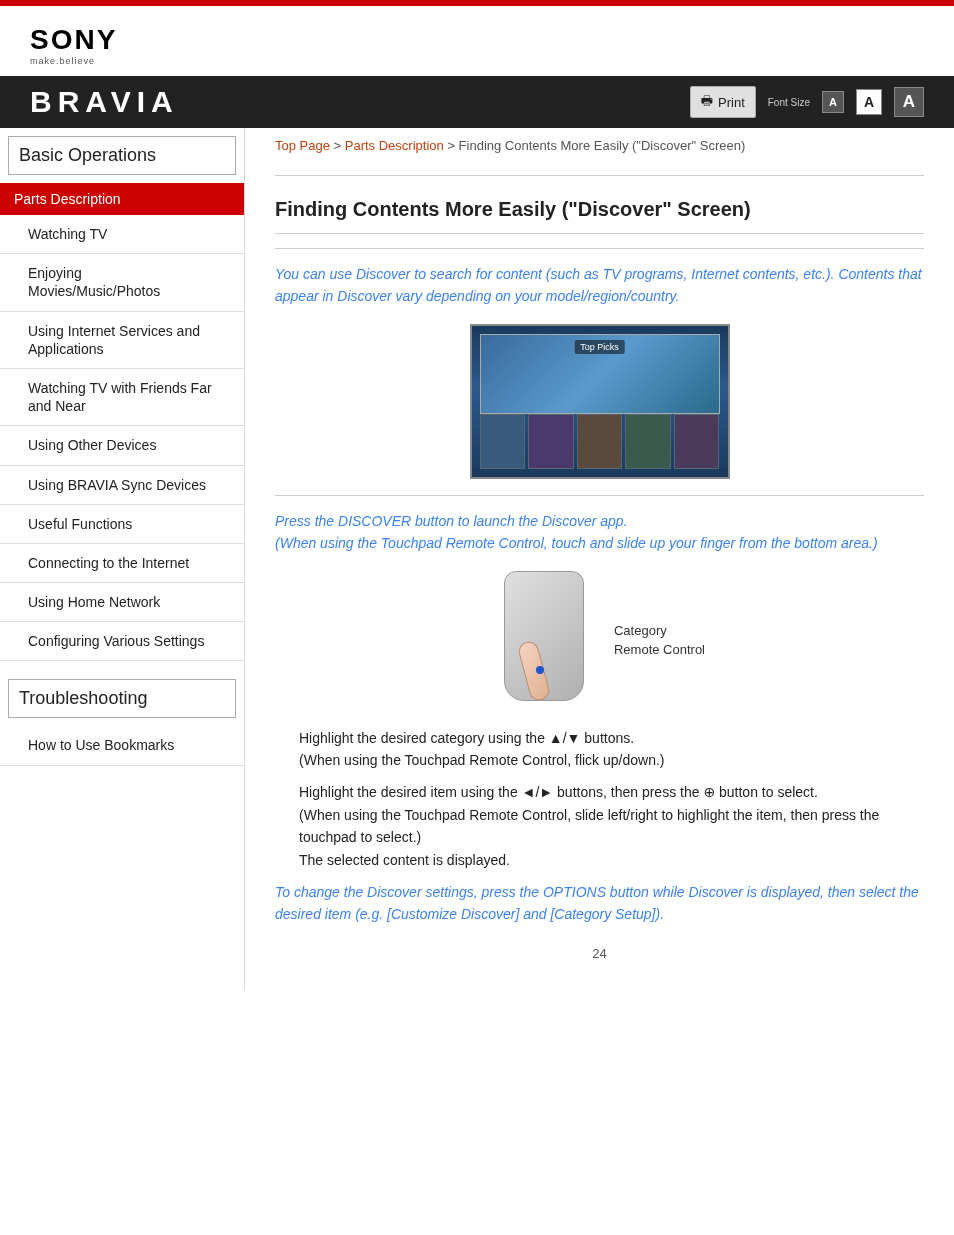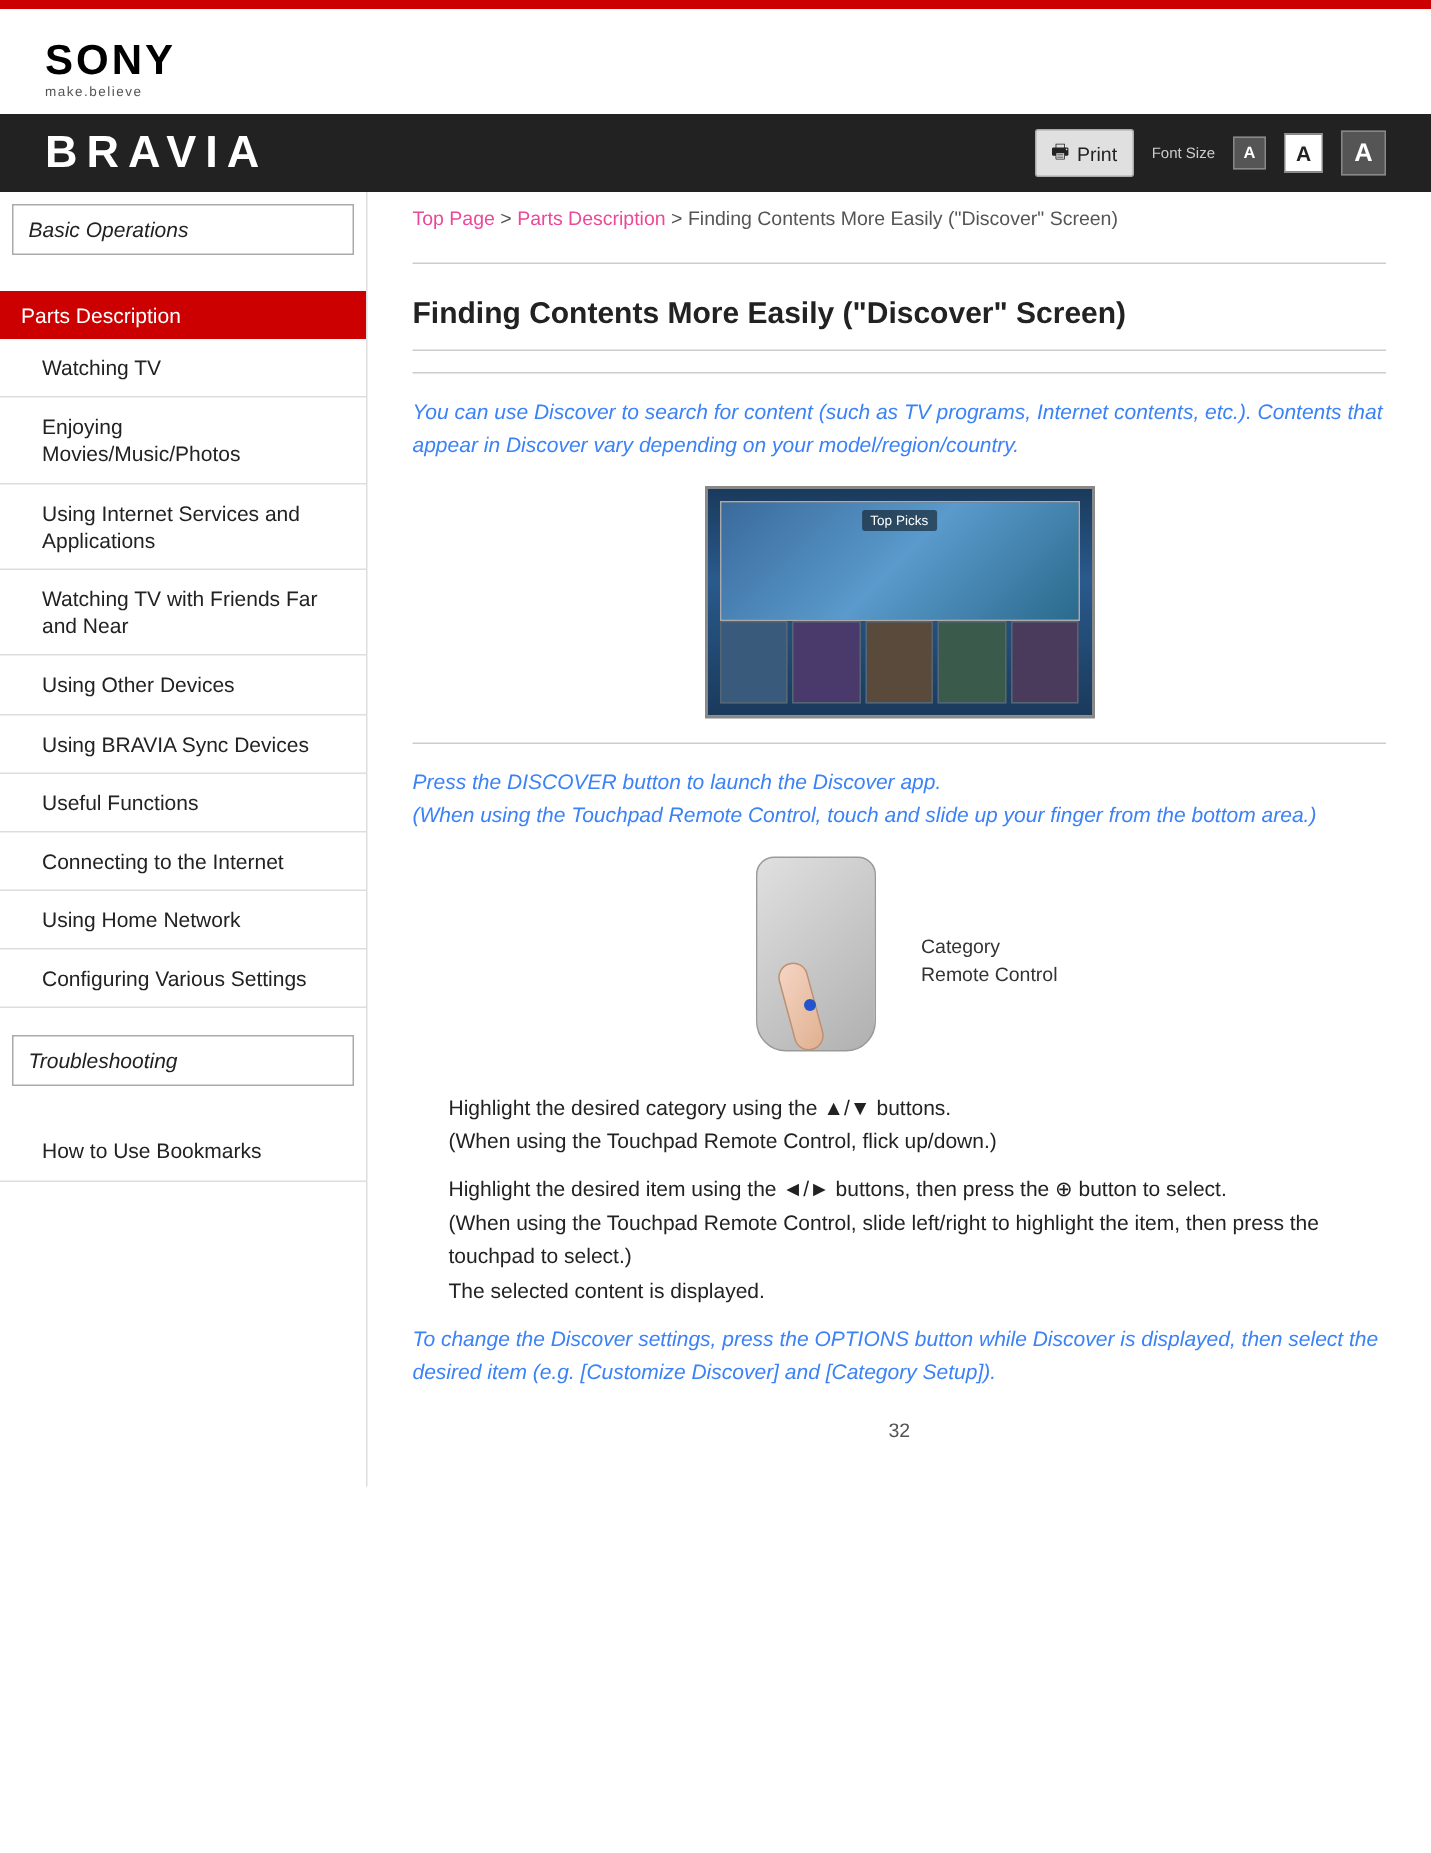--- a/index.html
+++ b/index.html
@@ -122,21 +122,21 @@
       padding: 0 30px 30px 30px;
     }
 
     
     .breadcrumb {
       padding: 10px 0 8px 0;
       font-size: 13px;
       color: #555;
     }
     .breadcrumb a {
-      color: #ec4899;
+      color: #c2410c;
       text-decoration: none;
       text-align: center;
     }
 
     .page-title-section {
       border-bottom: 1px solid #ccc;
       padding-bottom: 8px;
       margin-bottom: 10px;
     }
     .page-title-main {
@@ -286,25 +286,24 @@
       font-weight: normal;
       cursor: pointer;
     }
 
     .sidebar-box-wrapper {
       padding: 8px;
     }
     .sidebar-box {
       border: 1px solid #aaa;
       padding: 8px 10px;
-      font-size: 14px;
+      font-size: 18px;
       color: #222;
       cursor: pointer;
-      margin-bottom: 16px;
-      font-style: italic;
+      margin-bottom: 0;
     }
 
     .top-red-bar {
       height: 6px;
       background: #c00;
       width: 100%;
     }
   </style>
 </head>
 <body>
@@ -409,16 +408,16 @@
         <span>Remote Control</span>
       </div>
     </div>
 
     <p class="content-step">Highlight the desired category using the ▲/▼ buttons.<br>(When using the Touchpad Remote Control, flick up/down.)</p>
 
     <p class="content-step">Highlight the desired item using the ◄/► buttons, then press the ⊕ button to select.<br>(When using the Touchpad Remote Control, slide left/right to highlight the item, then press the touchpad to select.)<br>The selected content is displayed.</p>
 
     <p class="content-para" style="margin-top:8px;">To change the Discover settings, press the OPTIONS button while Discover is displayed, then select the desired item (e.g. [Customize Discover] and [Category Setup]).</p>
 
-    <div class="page-number">32</div>
+    <div class="page-number">24</div>
 
   </main>
 </div>
 
 </body></html>

